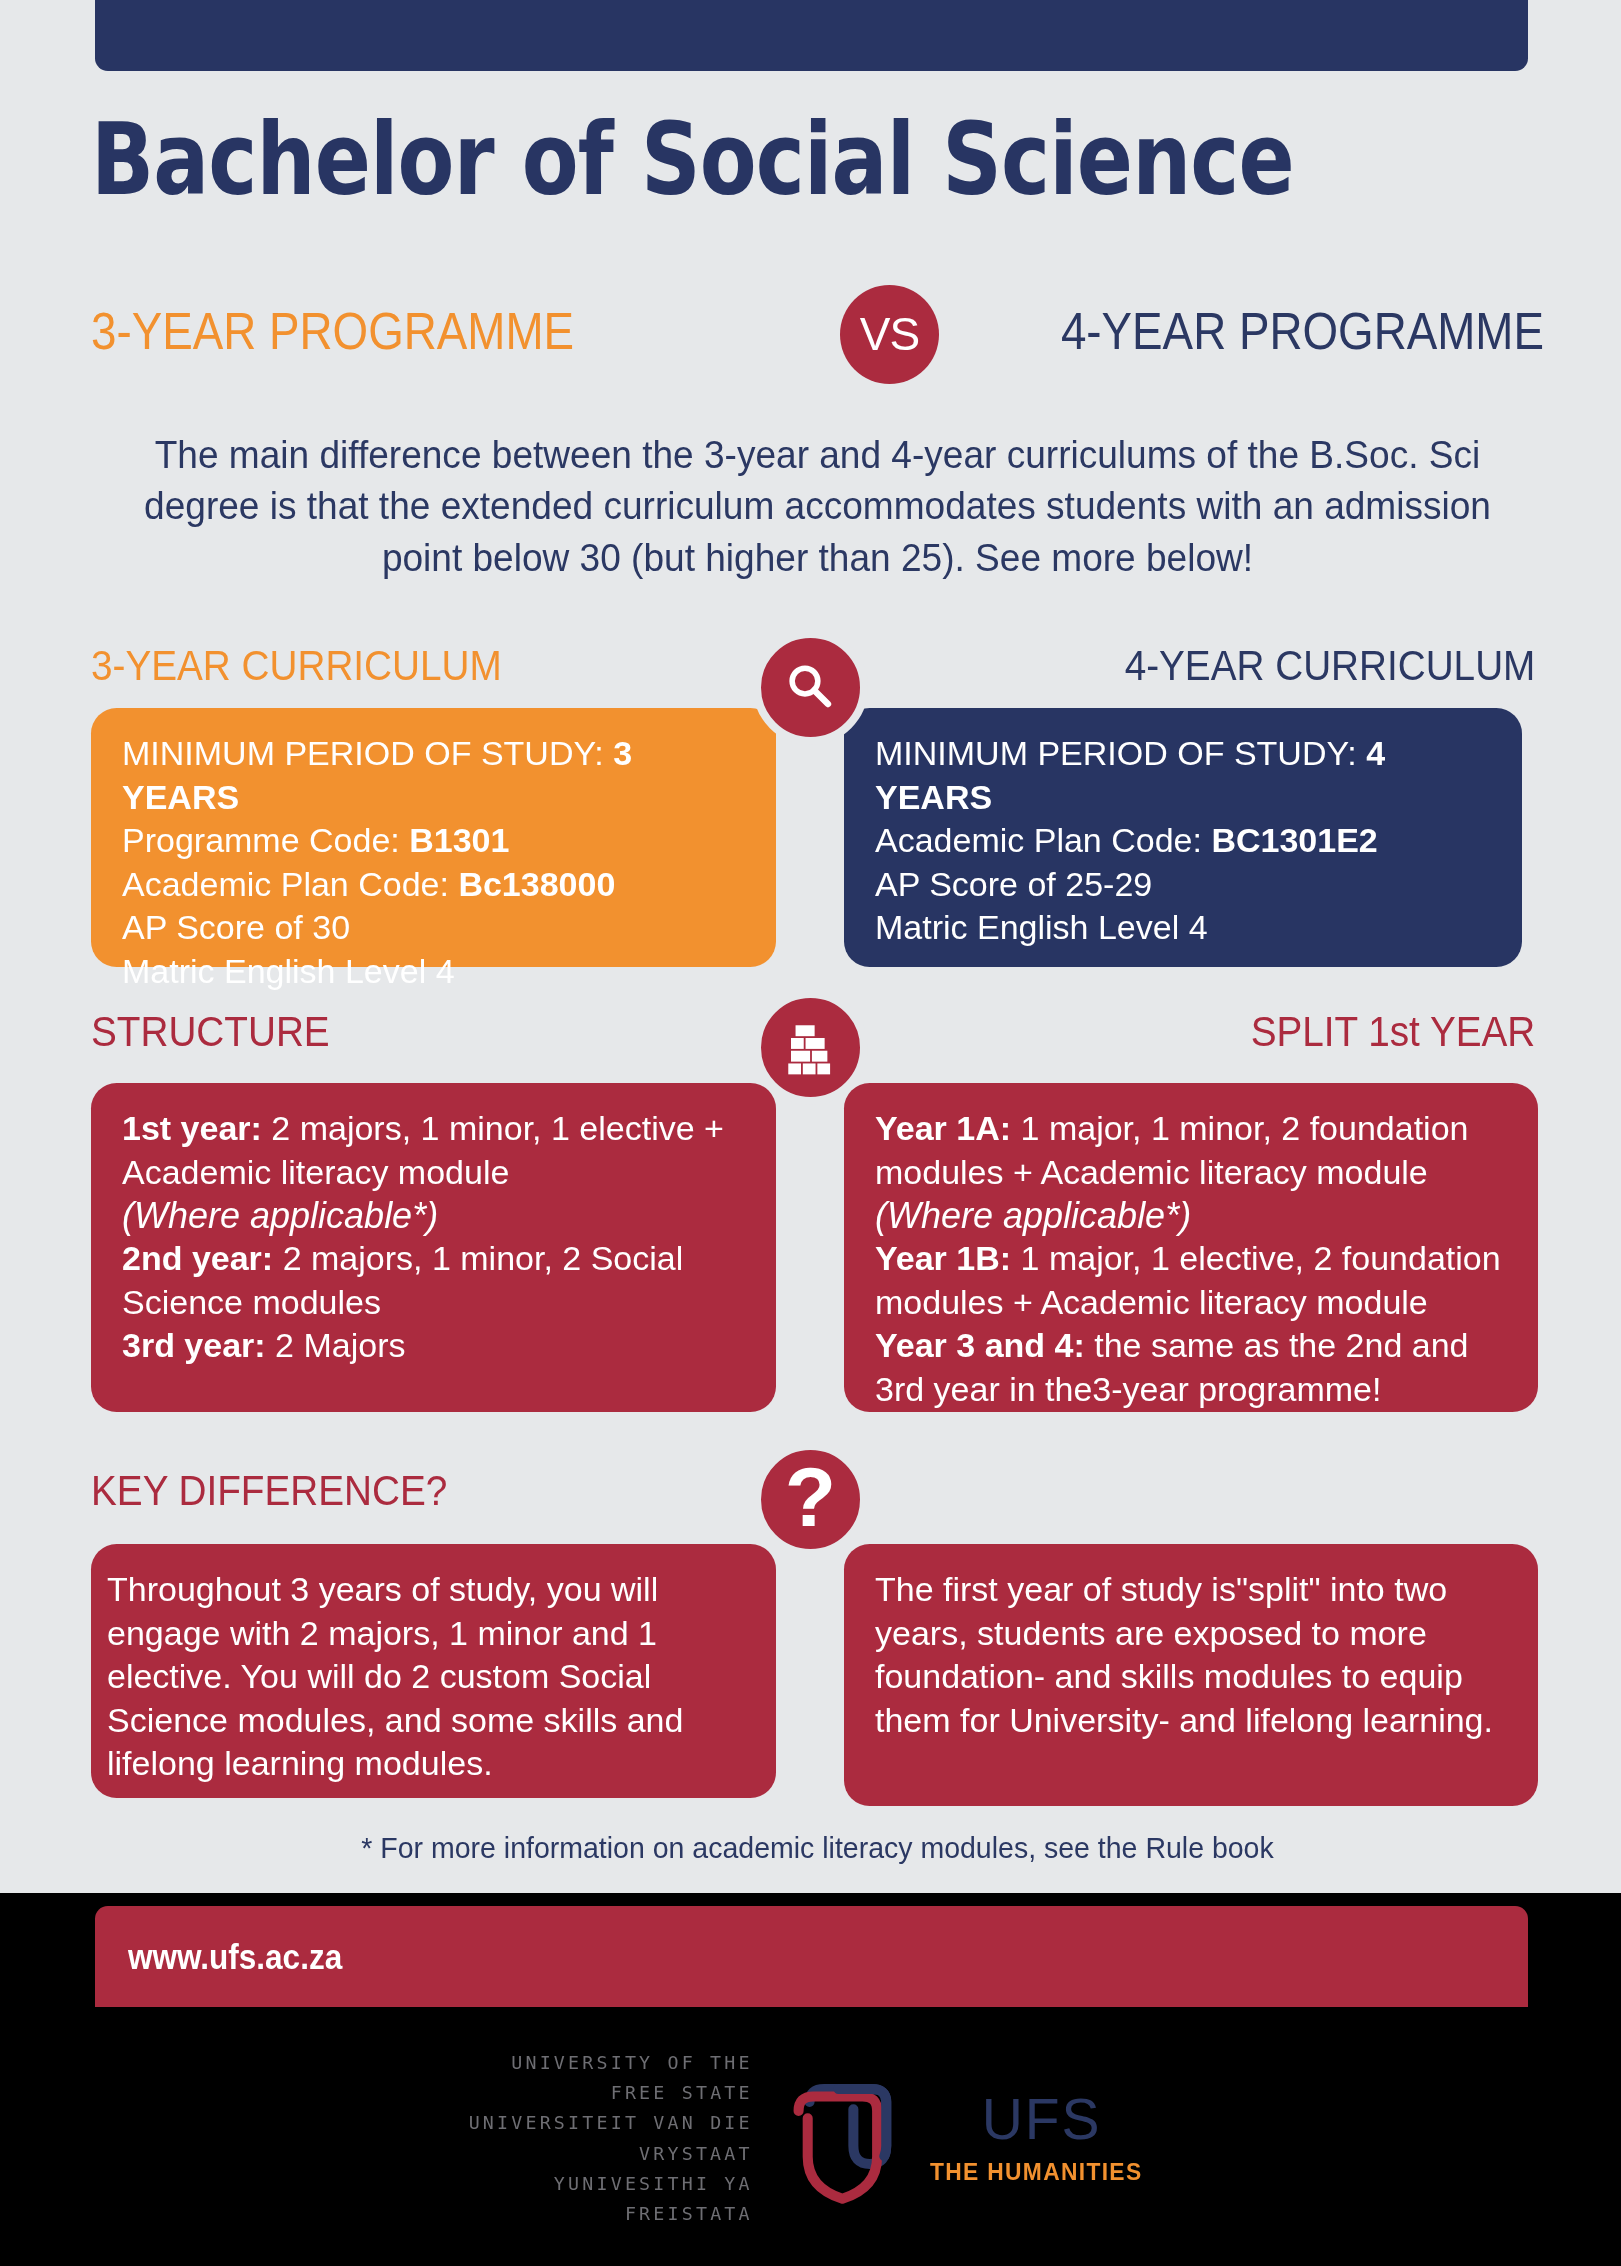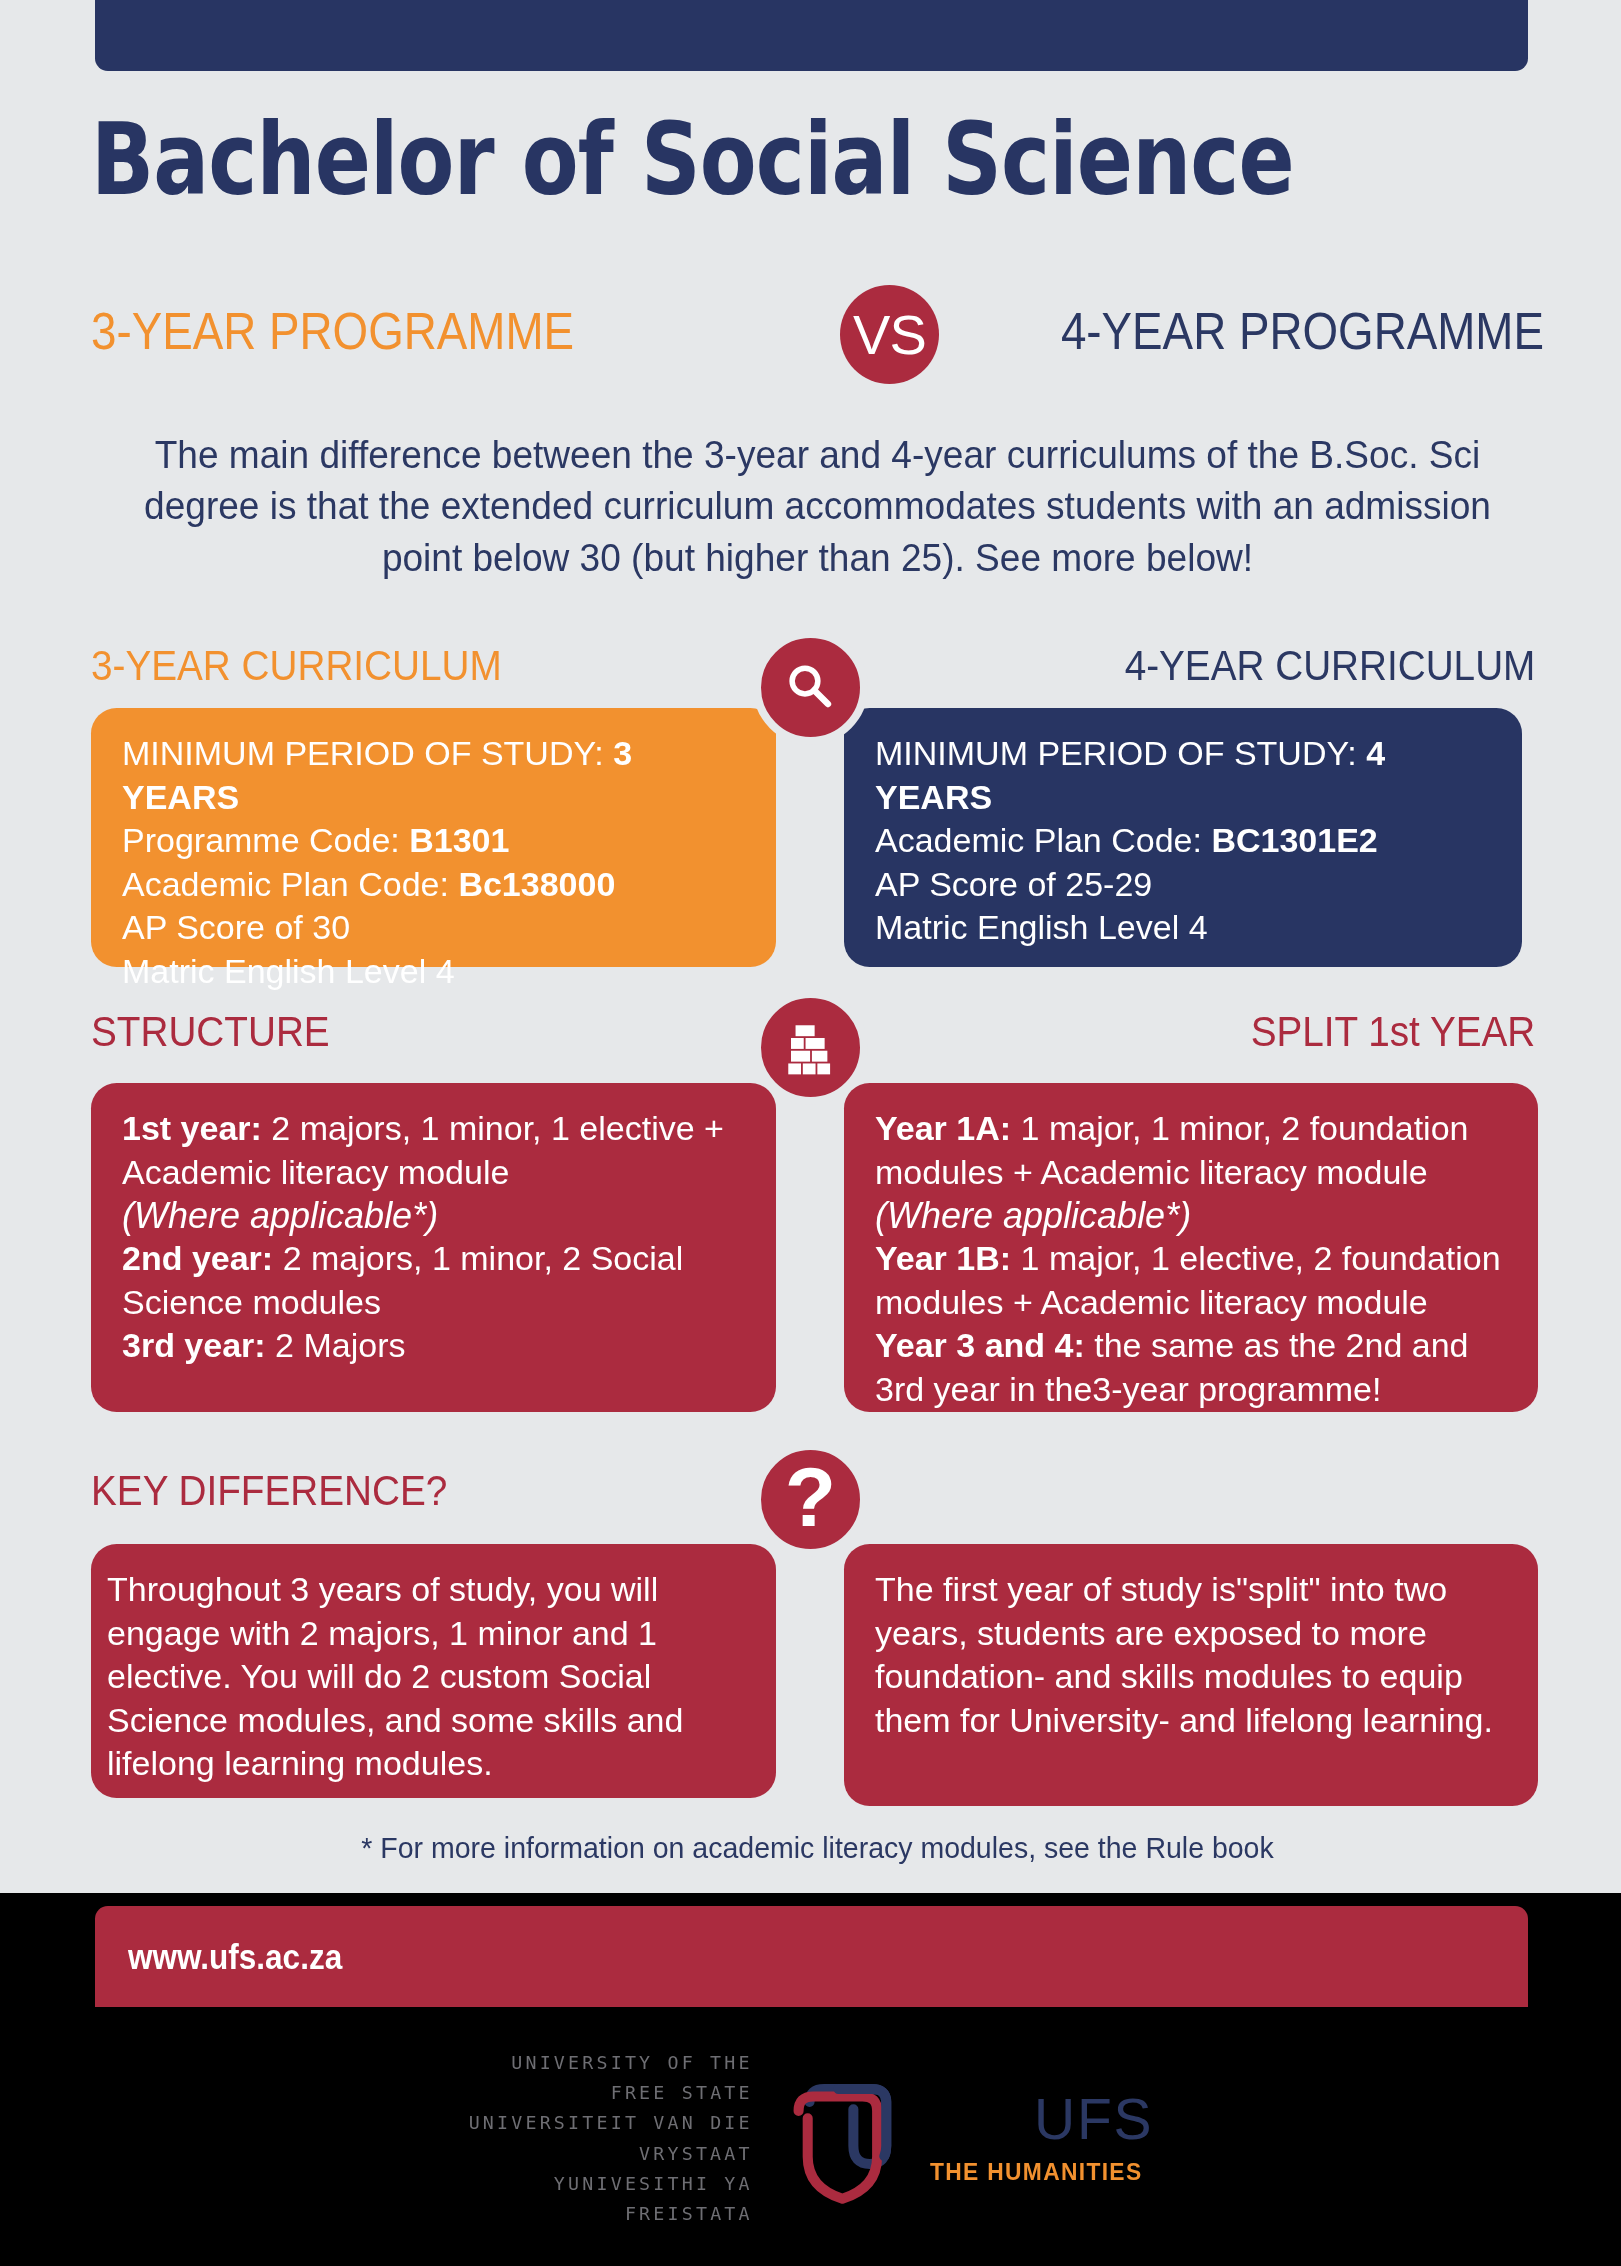--- a/index.html
+++ b/index.html
@@ -71,21 +71,21 @@
     white-space: nowrap;
     line-height: 79px;
   }
   .vs-circle {
     position: absolute;
     left: 749px; top: -7.3px;
     width: 99px; height: 99px;
     border-radius: 50%;
     background: #ab2b3f;
     color: #ffffff;
-    font-size: 56px;
+    font-size: 46px;
     font-weight: 400;
     display: flex;
     align-items: center;
     justify-content: center;
     letter-spacing: -0.9px;
   }
   .prog-right {
     position: absolute;
     right: 0; top: 0;
     font-size: 52px;
@@ -214,21 +214,21 @@
   .logo-words {
     text-align: right;
     color: #6e6e73;
     font-size: 18.3px;
     letter-spacing: 3.2px;
     line-height: 1.65;
     font-family: "DejaVu Sans Mono", "Liberation Mono", monospace;
     font-weight: 400;
   }
   .logo-mark { margin: 0 20px; }
-  .logo-right { display: flex; flex-direction: column; align-items: flex-end; }
+  .logo-right { display: flex; flex-direction: column; align-items: center; }
   .logo-ufs {
     color: #2b3863;
     font-size: 57px;
     font-weight: 400;
     letter-spacing: 1.8px;
     line-height: 1;
   }
   .logo-hum {
     color: #f2912f;
     font-size: 24px;

